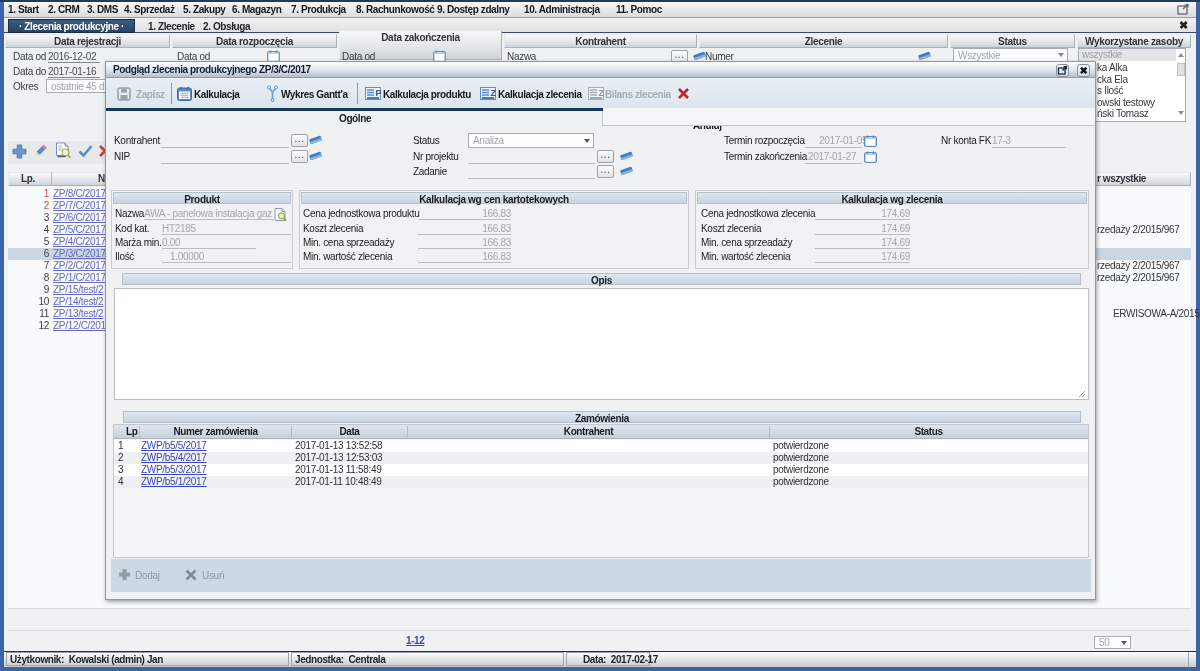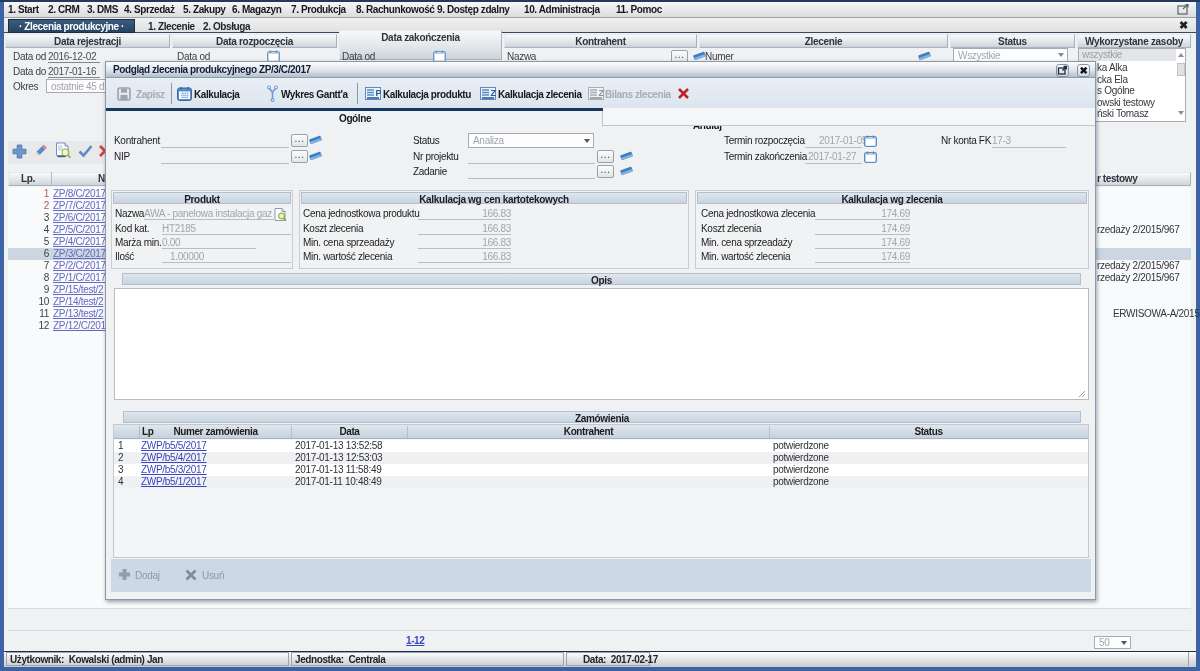--- a/index.html
+++ b/index.html
@@ -120,21 +120,21 @@
     <path d="M1.5 7.5 L5.5 11.5 L13.5 2" fill="none" stroke="#5b8cc8" stroke-width="2.6"></path>
   </svg>
 <svg class="abs" style="left:98px;top:144px" width="14" height="14" viewBox="0 0 14 14">
     <path d="M2 2 L12 12 M12 2 L2 12" stroke="#cc4338" stroke-width="2.8"></path>
   </svg>
 
 <div class="abs hcell" style="left:8px;top:172px;width:1183px;height:14px;"></div>
 <div class="abs b" style="left:21px;top:173px;color:#30343a;">Lp.</div>
 <div class="abs" style="left:51px;top:172px;width:1px;height:14px;background:#b2bac2;"></div>
 <div class="abs b" style="left:98px;top:173px;color:#30343a;">Numer</div>
-<div class="abs b" style="left:1097px;top:173px;color:#30343a;">r testowy</div>
+<div class="abs b" style="left:1097px;top:173px;color:#30343a;">r wszystkie</div>
 
 <div class="abs" style="left:8px;top:187px;width:1183px;height:421px;background:#f9fafb;"></div>
 <div class="abs" style="left:8px;top:248px;width:1183px;height:12px;background:#ccd6e0;"></div>
 <div id="rows">
     <div class="abs" style="left:8px;top:188px;width:41px;text-align:right;color:#b85555">1</div>
     <div class="abs lnk" style="left:53px;top:188px;">ZP/8/C/2017</div>
     <div class="abs" style="left:8px;top:200px;width:41px;text-align:right;color:#b85555">2</div>
     <div class="abs lnk" style="left:53px;top:200px;">ZP/7/C/2017</div>
     <div class="abs" style="left:8px;top:212px;width:41px;text-align:right;color:#3c3f44">3</div>
     <div class="abs lnk" style="left:53px;top:212px;">ZP/6/C/2017</div>
@@ -160,21 +160,21 @@
 
 <div class="abs" style="left:1097px;top:224px;color:#33363b;">rzedaży 2/2015/967</div>
 <div class="abs" style="left:1097px;top:260px;color:#33363b;">rzedaży 2/2015/967</div>
 <div class="abs" style="left:1097px;top:272px;color:#33363b;">rzedaży 2/2015/967</div>
 <div class="abs" style="left:1097px;top:308px;color:#33363b;padding-left:16px;">ERWISOWA-A/2015/96</div>
 
 <div class="abs" style="left:1078px;top:48px;width:108px;height:74px;background:#fff;border:1px solid #a5abb2;"></div>
 <div class="abs" style="left:1079px;top:49px;width:97px;height:12px;background:#e4e5e6;color:#9b9fa4;padding-left:3px;">wszystkie</div>
 <div class="abs" style="left:1097px;top:62px;color:#35383d;">ka Alka</div>
 <div class="abs" style="left:1097px;top:73.5px;color:#35383d;">cka Ela</div>
-<div class="abs" style="left:1097px;top:85px;color:#35383d;">s Ogólne</div>
+<div class="abs" style="left:1097px;top:85px;color:#35383d;">s Ilość</div>
 <div class="abs" style="left:1097px;top:96.5px;color:#35383d;">owski testowy</div>
 <div class="abs" style="left:1097px;top:108px;color:#35383d;">ński Tomasz</div>
 <div class="abs" style="left:1177px;top:63px;width:8px;height:13px;background:#dfe1e3;border:1px solid #c0c4c8;"></div>
 <div class="abs" style="left:1178px;top:53px;width:0;height:0;border-left:3px solid transparent;border-right:3px solid transparent;border-bottom:4px solid #8a8f96;"></div>
 <div class="abs" style="left:1178px;top:111px;width:0;height:0;border-left:3px solid transparent;border-right:3px solid transparent;border-top:4px solid #8a8f96;"></div>
 
 <div class="abs" style="left:8px;top:608px;width:1183px;height:1px;background:#d8dadc;"></div>
 <div class="abs" style="left:8px;top:630px;width:1183px;height:1px;background:#d8dadc;"></div>
 <div class="abs lnk2 b" style="left:406px;top:635px;">1-12</div>
 <div class="abs selbox" style="left:1094px;top:636px;width:37px;height:13px;"><span class="grey" style="margin-left:4px;line-height:12px;display:inline-block;">50</span><span class="ar" style="top:4px;"></span></div>
@@ -350,21 +350,21 @@
 
     <div class="abs sechdr" style="left:16px;top:211px;width:959px;height:12px;">Opis</div>
     <div class="abs" style="left:8px;top:226px;width:975px;height:112px;background:#fff;border:1px solid #b9bdc1;"></div>
     <svg class="abs" style="left:972px;top:328px" width="8" height="8" viewBox="0 0 8 8">
         <path d="M7 1 L1 7 M7 4 L4 7" stroke="#9aa0a6" stroke-width="1"></path>
       </svg>
 
     <div class="abs sechdr" style="left:17px;top:349px;width:958px;height:12px;">Zamówienia</div>
     <div class="abs" style="left:7px;top:362px;width:976px;height:134px;background:#f4f5f6;border:1px solid #c5c9cd;"></div>
     <div class="abs" style="left:8px;top:363px;width:974px;height:14px;background:linear-gradient(#dfe6ee,#c5d1de);border-bottom:1px solid #aab4c0;"></div>
-    <div class="abs b" style="left:28px;top:364px;padding-left:8px;">Lp</div>
+    <div class="abs b" style="left:12px;top:364px;padding-left:8px;">Lp</div>
     <div class="abs b" style="left:33px;top:364px;width:152px;text-align:center;border-left:1px solid #b4bec9;">Numer zamówienia</div>
     <div class="abs b" style="left:185px;top:364px;width:116px;text-align:center;border-left:1px solid #b4bec9;">Data</div>
     <div class="abs b" style="left:301px;top:364px;width:362px;text-align:center;border-left:1px solid #b4bec9;">Kontrahent</div>
     <div class="abs b" style="left:663px;top:364px;width:318px;text-align:center;border-left:1px solid #b4bec9;">Status</div>
     <div id="zrows">
         <div class="abs" style="left:8px;top:378px;width:974px;height:12px;background:#fff"></div>
         <div class="abs" style="left:12px;top:378px;color:#2e3136;">1</div>
         <div class="abs lnk2" style="left:35px;top:378px;">ZWP/b5/5/2017</div>
         <div class="abs" style="left:189px;top:378px;color:#2e3136;">2017-01-13 13:52:58</div>
         <div class="abs" style="left:667px;top:378px;color:#2e3136;">potwierdzone</div>

